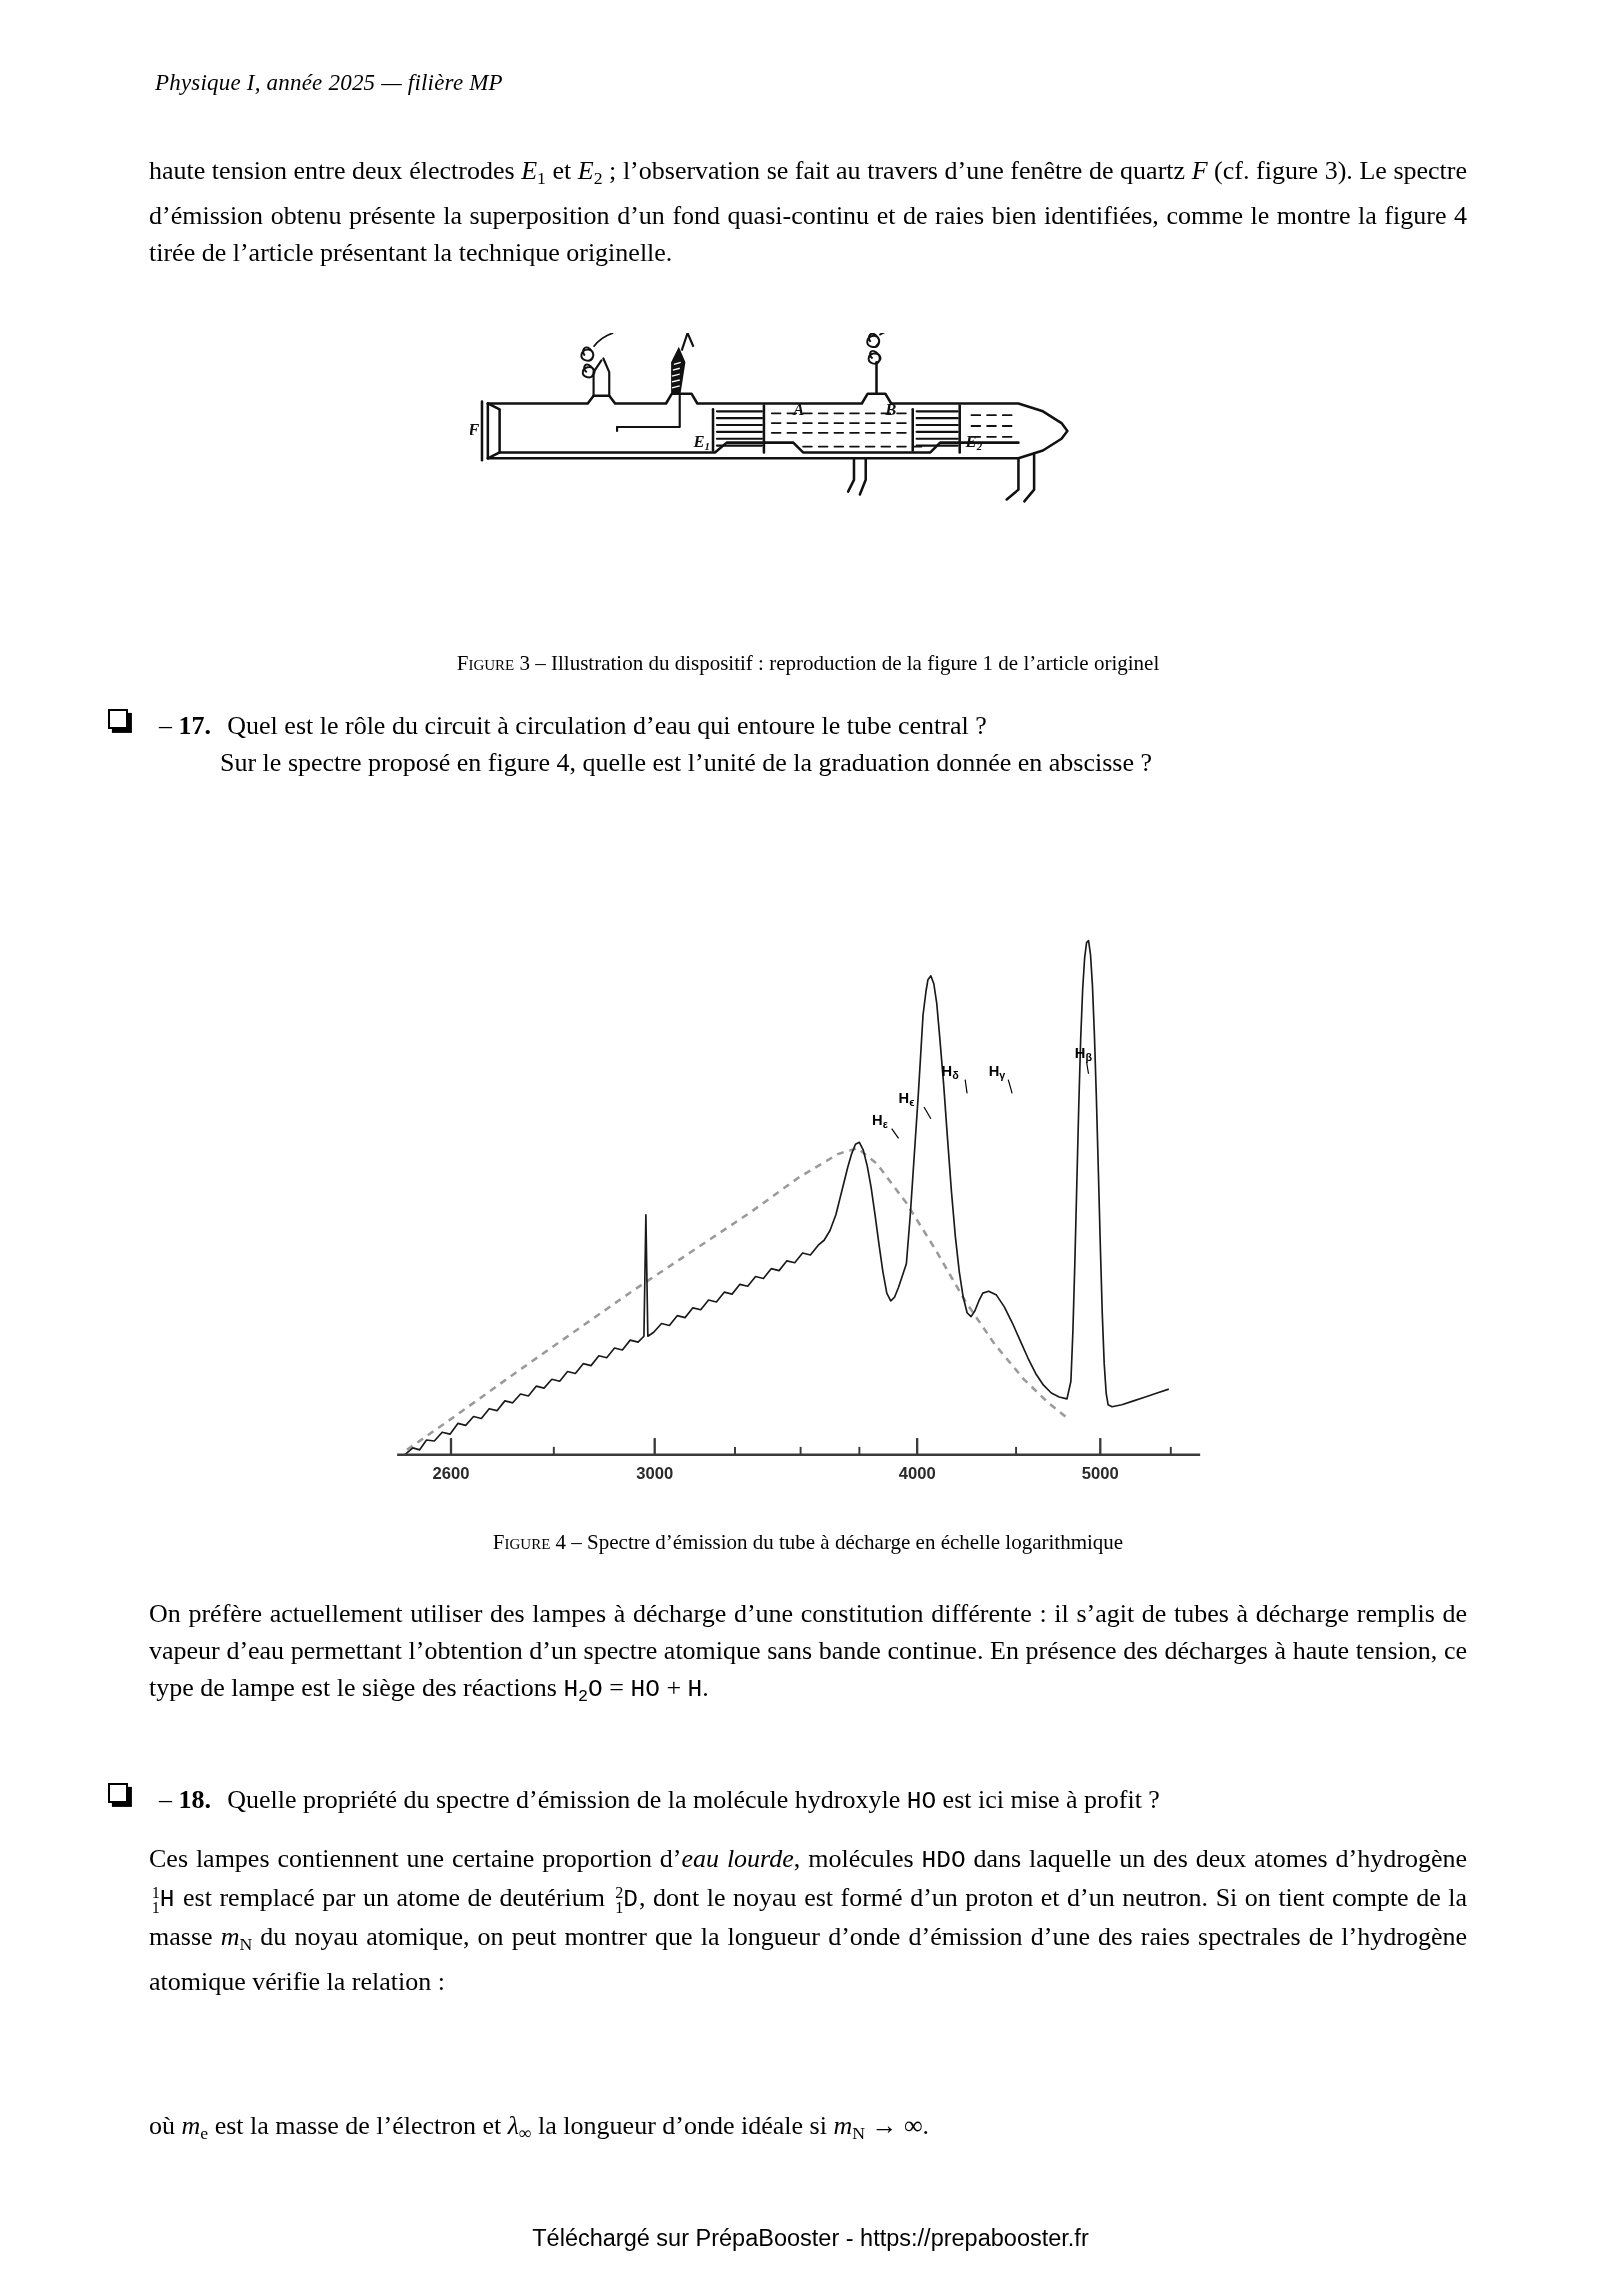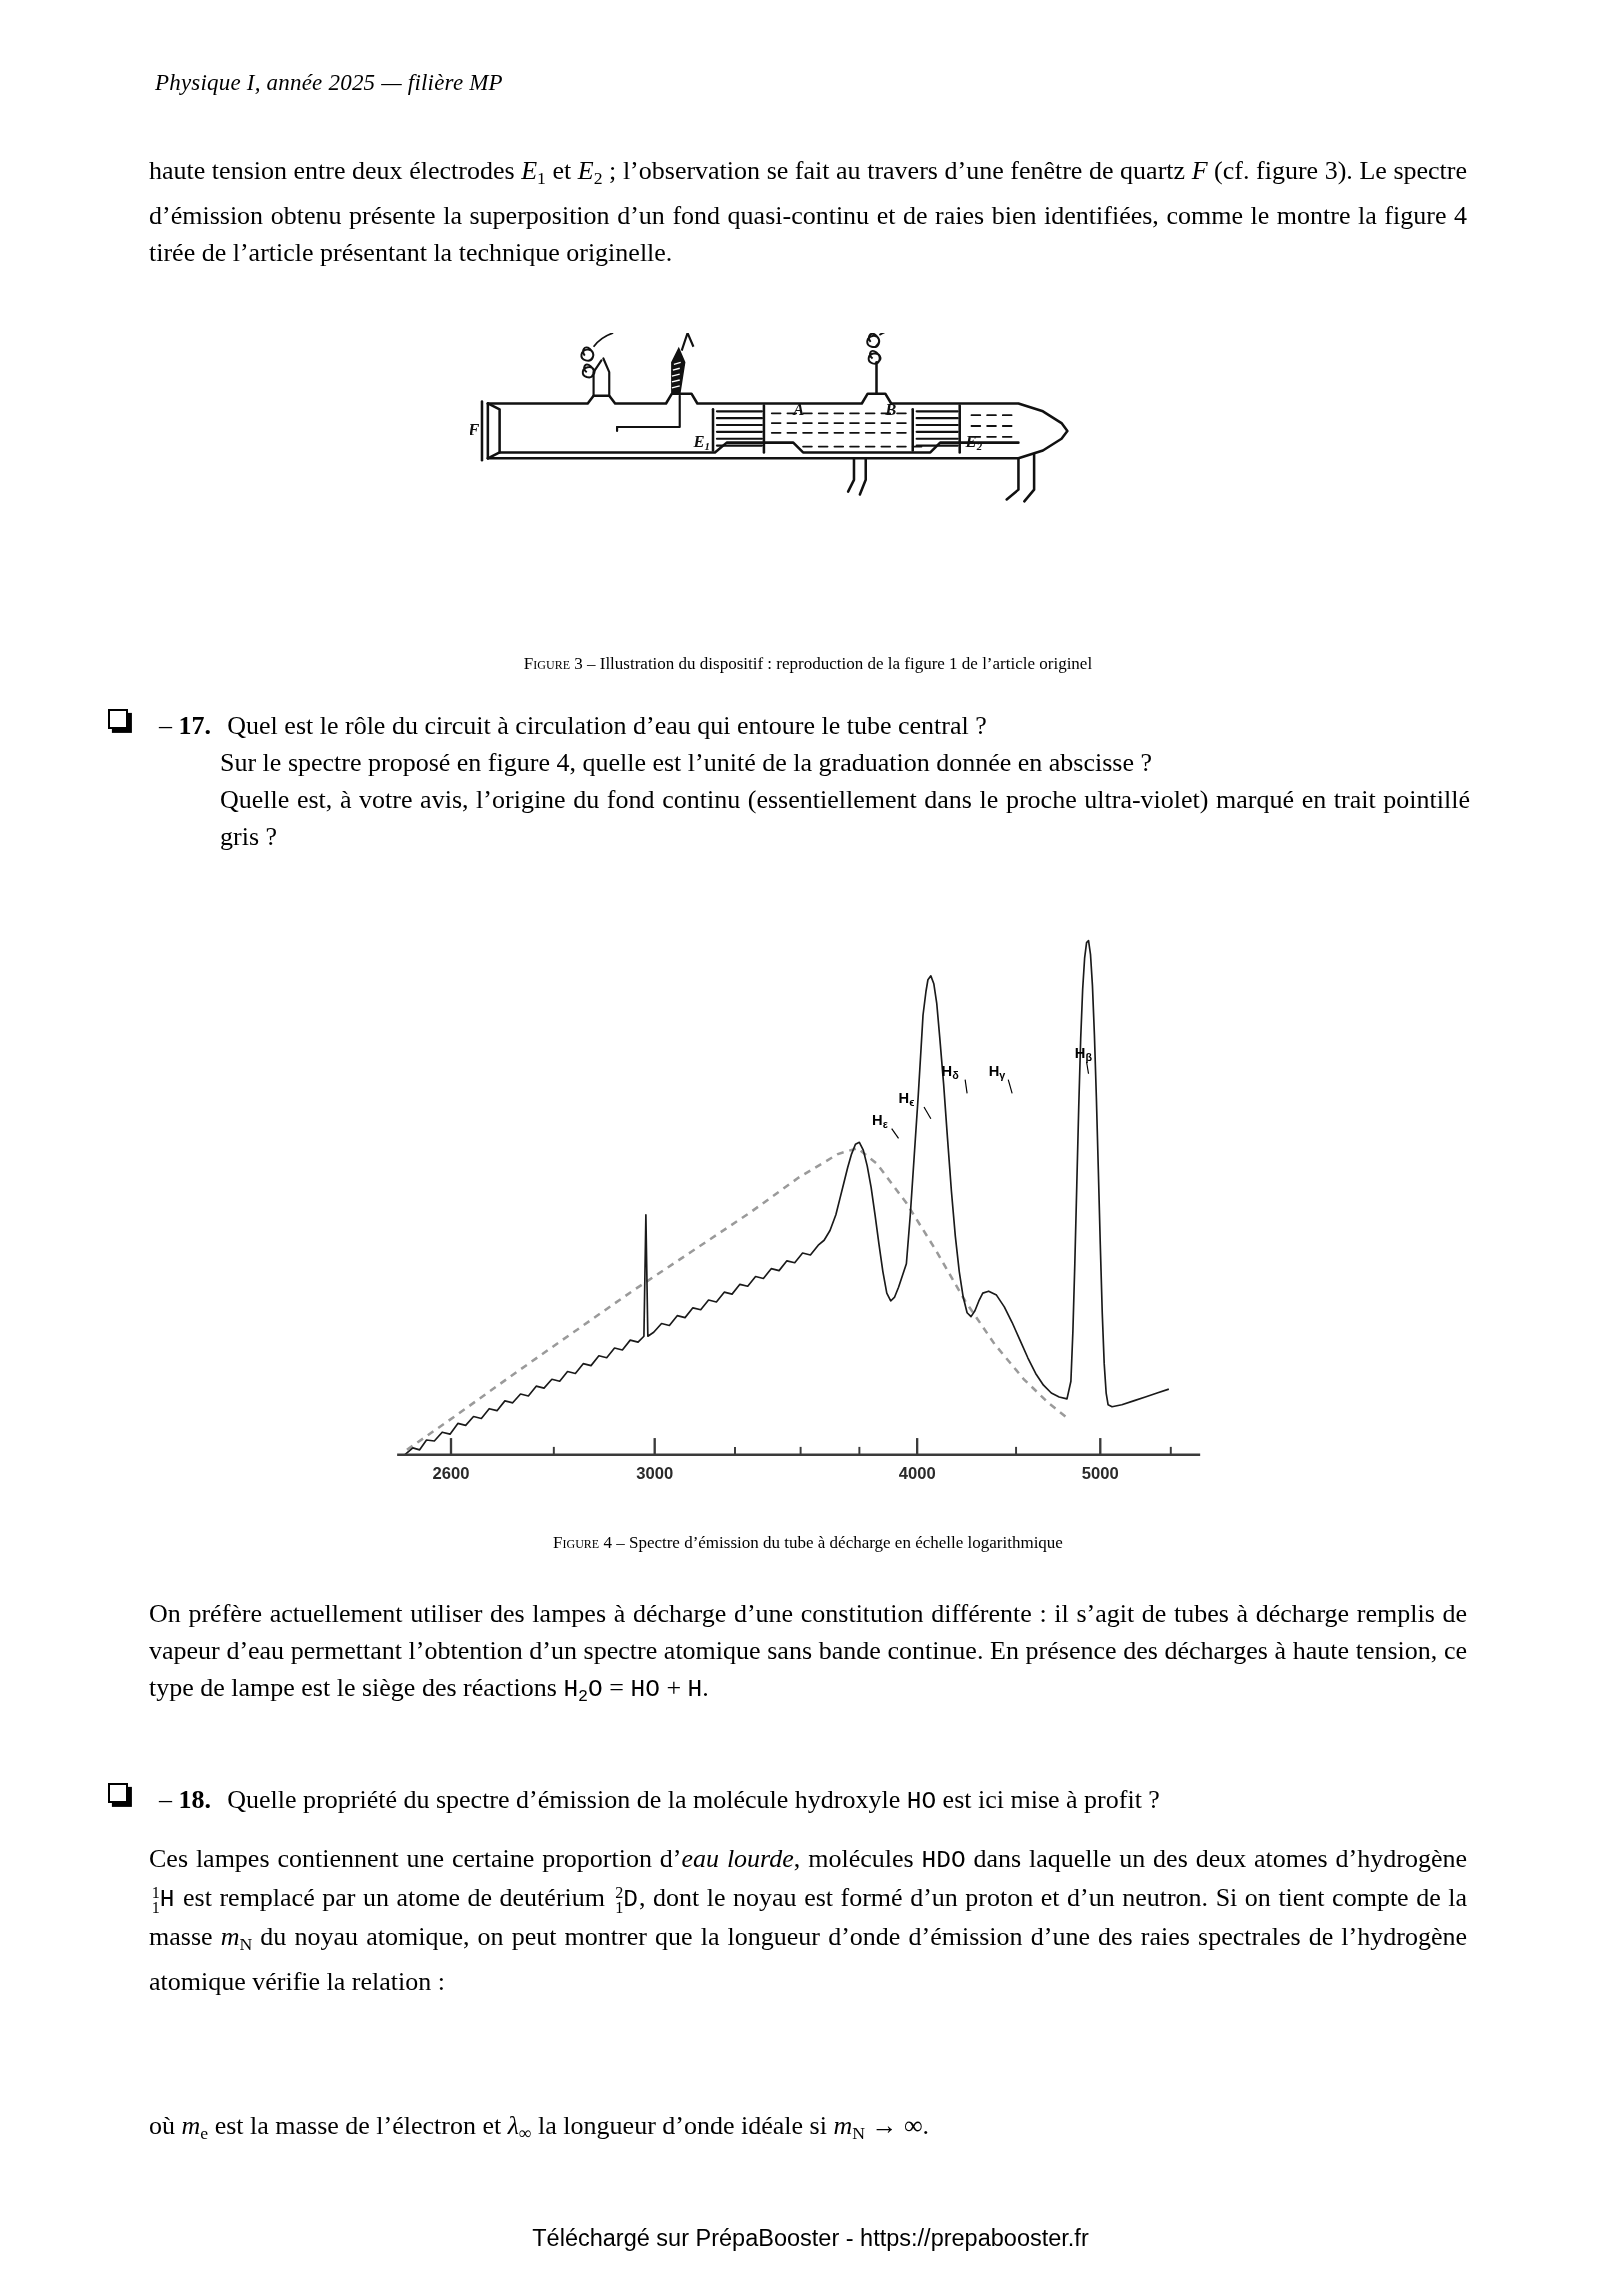--- a/index.html
+++ b/index.html
@@ -22,21 +22,21 @@
   p.just {
     margin:0 0 0 0;
     text-align:justify;
     text-justify:inter-word;
     font-size:26px;
     line-height:37px;
   }
 
   .fig-caption {
     text-align:center;
-    font-size:17px;
+    font-size:21px;
     line-height:33px;
   }
   .sc { font-variant:small-caps; }
 
   
   .qitem { position:relative; font-size:26px; line-height:37px; }
   .qmark {
     position:absolute; left:0px; top:2px;
     width:19.6px; height:19.6px;
     box-sizing:border-box;
@@ -187,21 +187,20 @@
     <span class="sc">Figure</span>&nbsp;<span>3</span>&nbsp;<span>–</span>&nbsp;<span>Illustration du dispositif : reproduction de la figure 1 de l’article originel</span>
   </div>
 
   <div class="body-col" style="top:707px; left:108px; width:1362px;">
     <div class="qitem" style="padding-left:51px;">
       <span class="qmark"></span>
       <span>–</span>
       <span class="qnum">17</span><span class="qnum">.</span>
       <span style="margin-left:9.8px;">Quel est le rôle du circuit à circulation d’eau qui entoure le tube central ?</span>
       <div class="qcont" style="margin-left:61px; text-align:justify;">Sur le spectre proposé en figure 4, quelle est l’unité de la graduation donnée en abscisse ?</div>
-      <div class="qcont" style="margin-left:61px; text-align:justify;">Quelle est, à votre avis, l’origine du fond continu (essentiellement dans le proche ultra-violet) marqué en trait pointillé gris ?</div>
     </div>
   </div>
 
   <div class="fig4">
     <svg width="818" height="568" viewBox="0 0 835 580" xmlns="http://www.w3.org/2000/svg">
 
       <path d="M10,540 L60,505 L120,462 L180,420 L240,378 L300,338 L360,298 L410,262 L450,238 L470,232 L490,248 L520,288 L550,336 L580,388 L610,432 L640,468 L665,492 L685,508" fill="none" stroke="#9a9a9a" stroke-width="2.6" stroke-dasharray="7 6"></path>
 
       <path d="M8,545 L16,538 L23,540 L30,530 L38,531 L46,522 L54,524 L62,513 L70,515 L78,506
                L86,508 L94,498 L102,500 L110,490 L118,492 L126,483 L134,485 L142,475 L150,477

